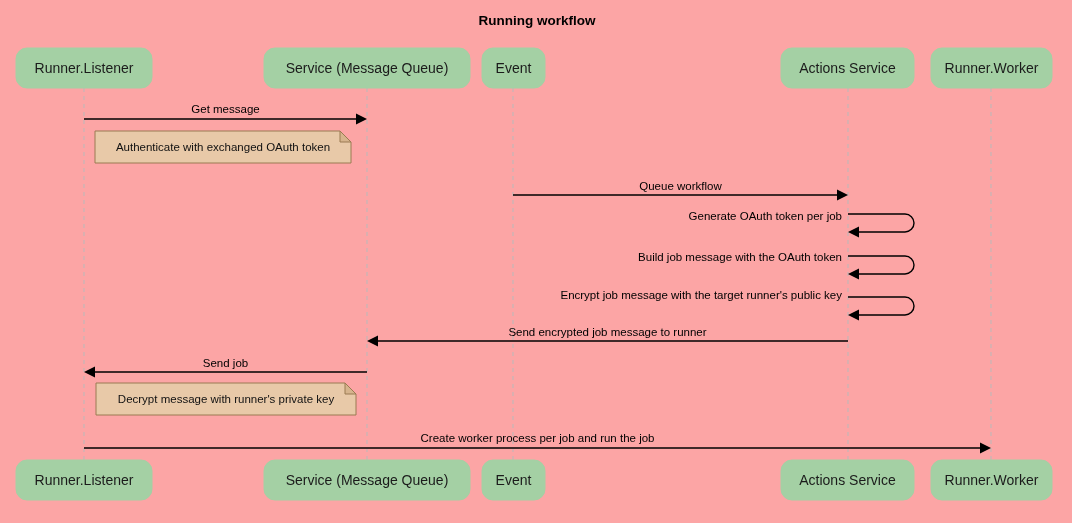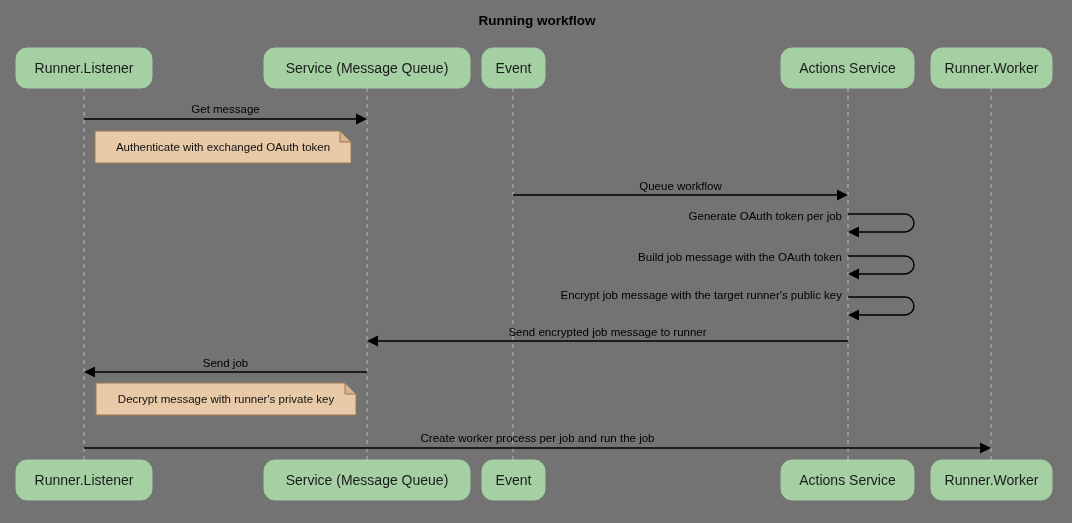--- a/index.html
+++ b/index.html
@@ -8,21 +8,21 @@
     padding: 0;
     background: #ffffff;
   }
   body {
     font-family: "Liberation Sans", sans-serif;
   }
   #canvas {
     position: relative;
     width: 1072px;
     height: 523px;
-    background: #737373;
+    background: #fca5a5;
     overflow: hidden;
   }
   #diagram-svg {
     position: absolute;
     left: 0;
     top: 0;
     width: 1072px;
     height: 523px;
     display: block;
   }

